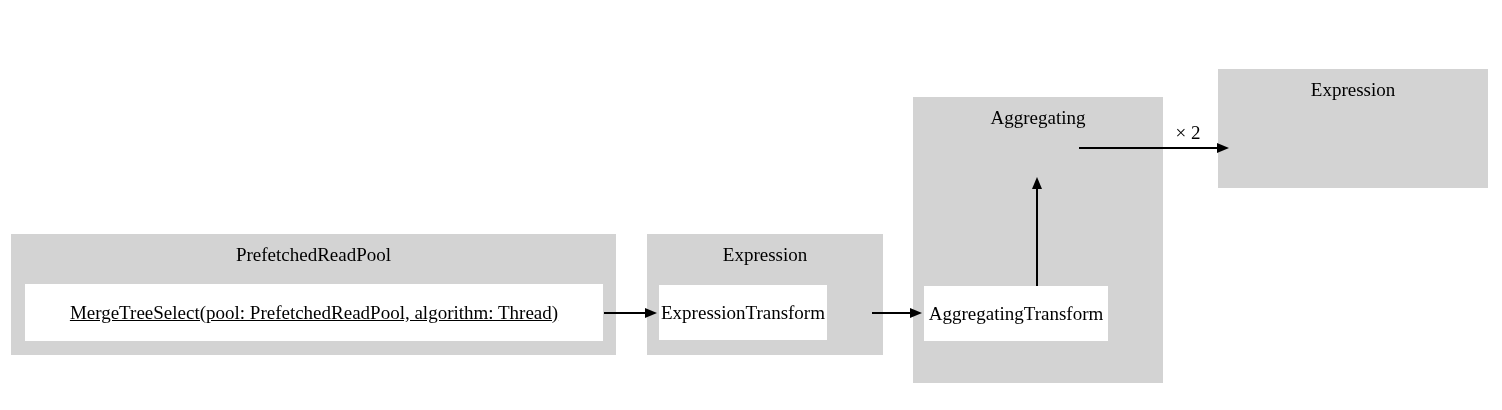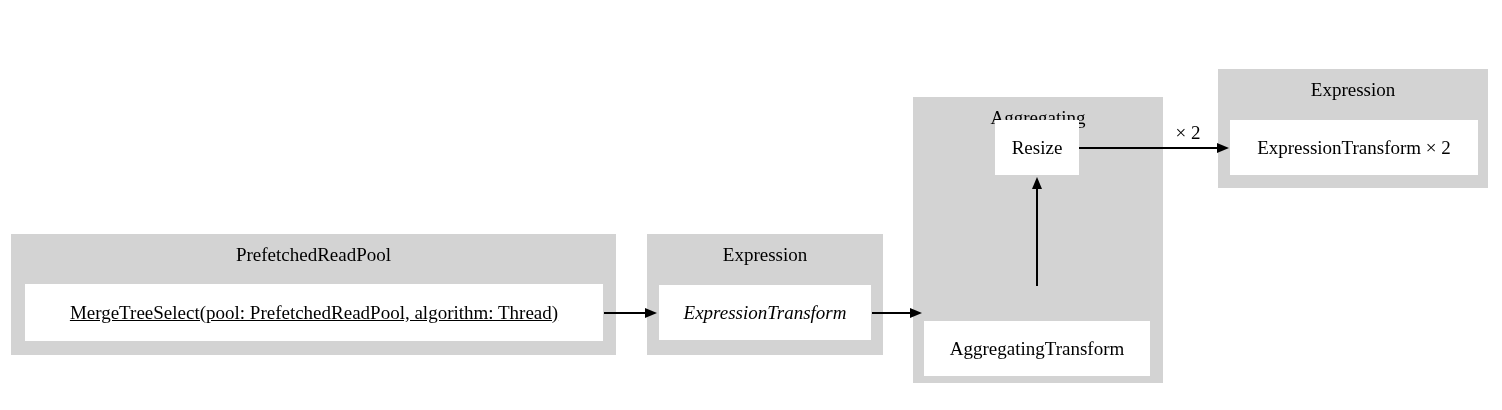--- a/index.html
+++ b/index.html
@@ -77,39 +77,33 @@
   <div class="cluster" style="left:11px; top:234px; width:605px; height:121px;">
     <div class="cluster-label">PrefetchedReadPool</div>
   </div>
   <div class="node" style="left:25px; top:284px; width:578px; height:57px;text-decoration:underline;">
     <span>MergeTreeSelect(pool: PrefetchedReadPool, algorithm: Thread)</span>
   </div>
 
   <div class="cluster" style="left:647px; top:234px; width:236px; height:121px;">
     <div class="cluster-label">Expression</div>
   </div>
-  <div class="node" style="left:659px; top:285px; width:212px; height:55px;font-style:italic;">
+  <div class="node" style="left:659px; top:285px; width:168px; height:55px;">
     <span>ExpressionTransform</span>
   </div>
 
   <div class="cluster" style="left:913px; top:70px; width:250px; height:286px;margin-top:27px;">
     <div class="cluster-label">Aggregating</div>
   </div>
-  <div class="node" style="left:995px; top:120px; width:84px; height:55px;">
-    <span>Resize</span>
-  </div>
-  <div class="node" style="left:924px; top:286px; width:226px; height:55px;margin-top:35px;">
+  <div class="node" style="left:924px; top:286px; width:184px; height:55px;">
     <span>AggregatingTransform</span>
   </div>
 
   <div class="cluster" style="left:1218px; top:69px; width:270px; height:119px;">
     <div class="cluster-label">Expression</div>
-  </div>
-  <div class="node" style="left:1230px; top:120px; width:248px; height:55px;">
-    <span>ExpressionTransform × 2</span>
   </div>
 
   <div class="edge-line-h" style="left:604px; top:312px; width:42px;"></div>
   <div class="arrow-right" style="left:645px; top:308px;"></div>
 
   <div class="edge-line-h" style="left:872px; top:312px; width:39px;"></div>
   <div class="arrow-right" style="left:910px; top:308px;"></div>
 
   <div class="edge-line-v" style="left:1036px; top:188px; height:98px;"></div>
   <div class="arrow-up" style="left:1032px; top:177px;"></div>

